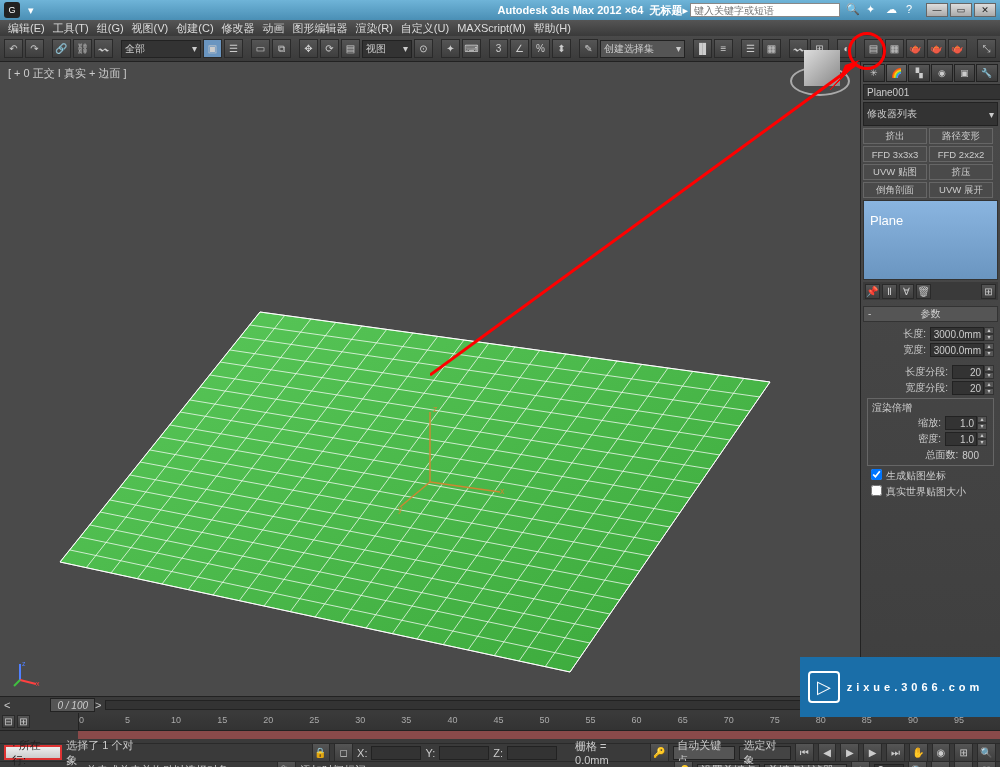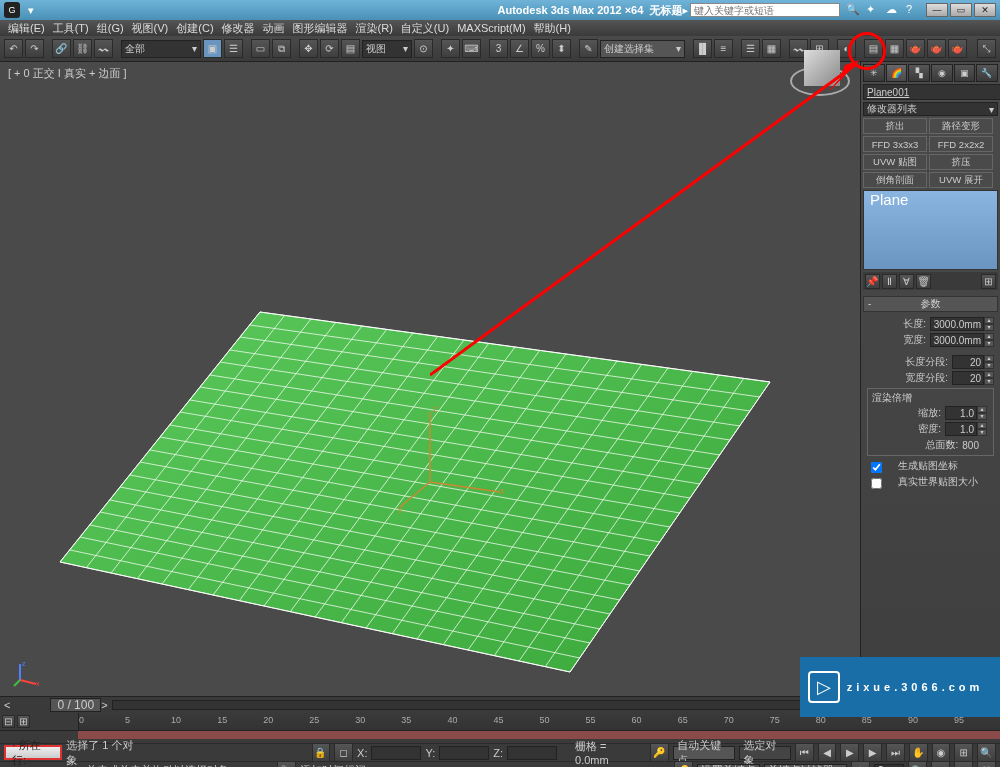--- a/index.html
+++ b/index.html
@@ -35,47 +35,47 @@
 .viewcube-container { position: absolute; top: 4px; right: 10px; z-index: 5; }
 .viewcube-ring { width: 60px; height: 30px; border: 2px solid #aaa; border-radius: 50%; position: relative; }
 .viewcube { width: 36px; height: 36px; background: linear-gradient(135deg, #ddd, #888); position: absolute; top: -18px; left: 12px; transform: rotate(0deg); }
 
 .axis-tripod { position: absolute; bottom: 8px; left: 12px; width: 30px; height: 30px; z-index: 5; }
 
 .command-panel { width: 140px; background: linear-gradient(#4a4a4a,#3f3f3f); border-left: 1px solid #222; padding: 2px; display: flex; flex-direction: column; }
 .cmd-tabs { display: flex; height: 18px; gap: 1px; margin-bottom: 2px; }
 .cmd-tab { flex: 1; background: linear-gradient(#555,#3a3a3a); border: 1px solid #222; display: flex; align-items: center; justify-content: center; font-size: 9px; cursor: pointer; }
 .cmd-tab.active { background: linear-gradient(#666,#4a4a4a); }
-.obj-name { display: flex; height: 16px; margin-bottom: 2px; text-decoration: underline; }
+.obj-name { display: flex; height: 16px; margin-bottom: 2px; }
 .obj-name input { flex: 1; background: #333; border: 1px solid #222; color: #ccc; font-size: 10px; padding: 0 3px; height: 16px; }
-.mod-list-sel { width: 100%; height: 14px; background: #333; border: 1px solid #222; color: #ccc; font-size: 10px; padding: 0 3px; margin-bottom: 2px; display:flex; align-items:center; justify-content:space-between; }
+.mod-list-sel { width: 100%; height: 24px; background: #333; border: 1px solid #222; color: #ccc; font-size: 10px; padding: 0 3px; margin-bottom: 2px; display:flex; align-items:center; justify-content:space-between; }
 .mod-buttons { display: flex; flex-wrap: wrap; gap: 2px; margin-bottom: 2px; }
 .mod-btn { width: 64px; height: 16px; background: #4a4a4a; border: 1px solid #666; color: #ccc; font-size: 9.5px; display: flex; align-items: center; justify-content: center; cursor: pointer; }
 .mod-stack { flex: 0 0 80px; background: linear-gradient(#8ab5e0,#6a95c0); border: 1px solid #333; margin-bottom: 2px; }
-.mod-stack-item { padding: 0 6px; color: #fff; font-size: 15px; }
+.mod-stack-item { padding: 12px 6px; color: #fff; font-size: 13px; }
 .stack-toolbar { height: 18px; background: #3a3a3a; display: flex; align-items: center; gap: 2px; padding: 0 2px; margin-bottom: 6px; justify-content: space-between;}
 .stack-toolbar .tool-btn { width: 15px; height: 15px; }
 .panel-scroll { flex: 1; overflow: hidden; }
 .rollup-header { height: 16px; background: #555; border: 1px solid #333; text-align: center; font-size: 10px; line-height: 14px; margin-bottom: 4px; display:flex; align-items:center; justify-content:center; position:relative;}
 .rollup-header .minus { position:absolute; left:4px; }
 .param-row { display: flex; align-items: center; justify-content: flex-end; padding: 1px 4px; font-size: 10px; height: 16px; gap:2px; }
 .param-row label { margin-right: 2px; }
 .spinner { display:flex; }
 .spinner-input { width: 54px; height: 14px; background: #333; border: 1px solid #222; color: #ccc; font-size: 10px; padding: 0 2px; text-align: right; }
 .spinner-input.narrow { width: 32px; }
 .spinner-btns { width: 10px; display: flex; flex-direction: column; }
 .spinner-btns div { height: 7px; background: #555; border: 1px solid #333; font-size: 6px; line-height: 5px; text-align: center; }
 .sub-group { border: 1px solid #666; margin: 2px 4px; padding: 2px; }
 .sub-group-title { font-size: 10px; margin-top: -8px; background: #444; display: inline; padding: 0 2px; }
-.checkbox-row { display: flex; align-items: flex-end; padding: 1px 8px; font-size: 10px; gap: 16px; }
+.checkbox-row { display: flex; align-items: flex-start; padding: 1px 8px; font-size: 10px; gap: 4px; }
 .checkbox-row input { width: 11px; height: 11px; }
 
 .timeline-area { height: 71px; background: #3a3a3a; border-top: 1px solid #222; }
 .time-slider { height: 16px; display: flex; align-items: center; padding: 0 4px; }
-.slider-frame { background: #555; border: 1px solid #222; padding: 0 6px; font-size: 12px; height: 14px; display:flex; align-items:center; margin-left: 40px; }
+.slider-frame { background: #555; border: 1px solid #222; padding: 0 6px; font-size: 10px; height: 14px; display:flex; align-items:center; margin-left: 40px; font-style: italic; }
 .slider-track { flex: 1; height: 10px; background: #333; border: 1px solid #222; margin: 0 4px; }
 .time-ruler { height: 18px; border-bottom: 1px solid #222; display: flex; }
 .ruler-left-icons { width: 78px; display:flex; align-items:center; gap:2px; padding:0 2px;}
 .ruler-ticks { flex:1; position:relative; background: linear-gradient(#3a3a3a, #333); font-size:9px; color:#aaa; overflow:hidden; border-left:1px solid #222;}
 .ruler-ticks span{ position:absolute; top:2px; }
 .track-area { height: 8px; background: #8a4a4a; }
 .status-row { display: flex; align-items: center; height: 18px; padding: 0 4px; gap: 4px; border-top: 1px solid #2a2a2a;}
 .status-btn { background: linear-gradient(#eee,#ccc); color: #222; border: 1px solid #666; padding: 0 6px; height: 15px; display:flex; align-items:center; }
 .status-btn.red-border{ border: 2px solid #d33; }
 .status-text { color: #ccc; }

